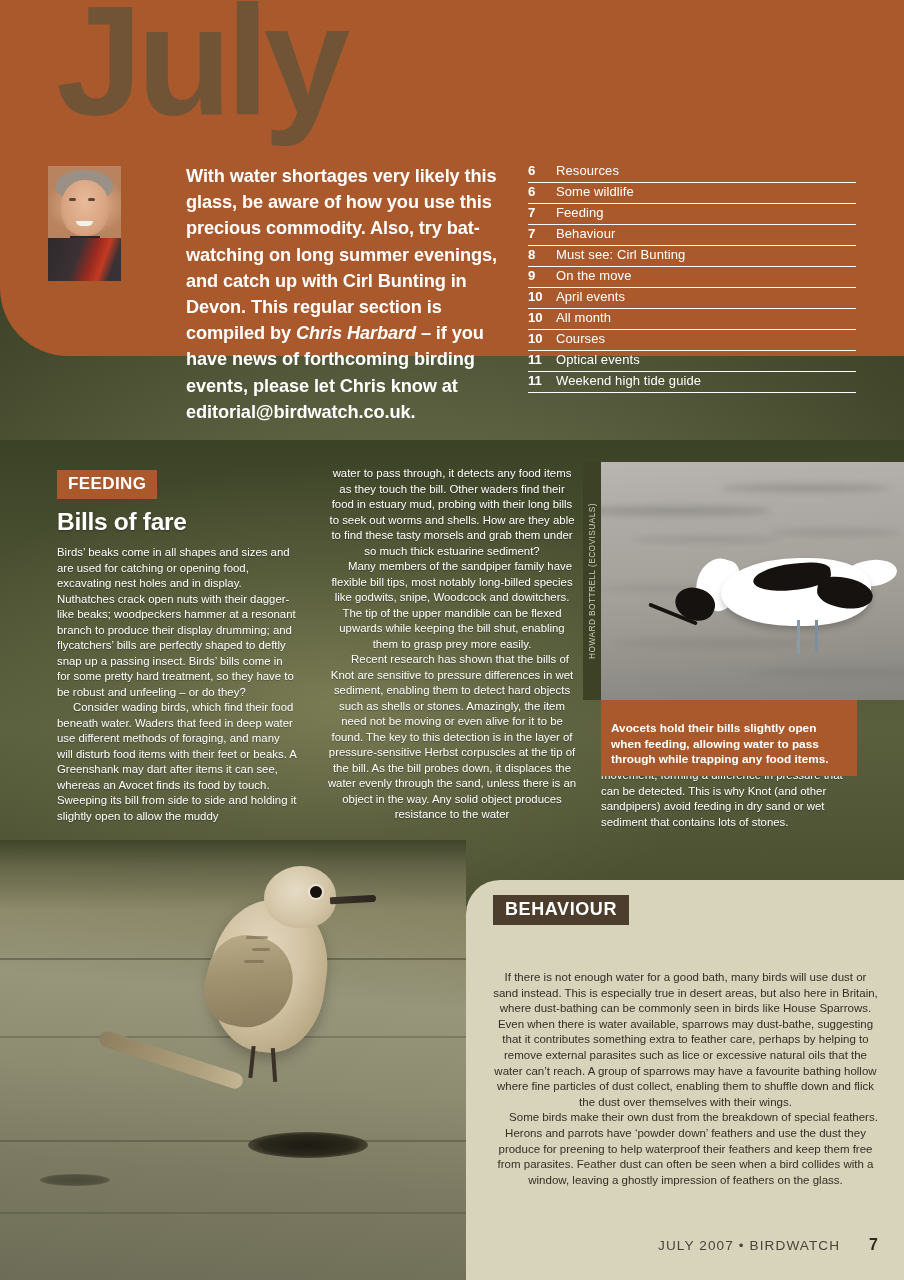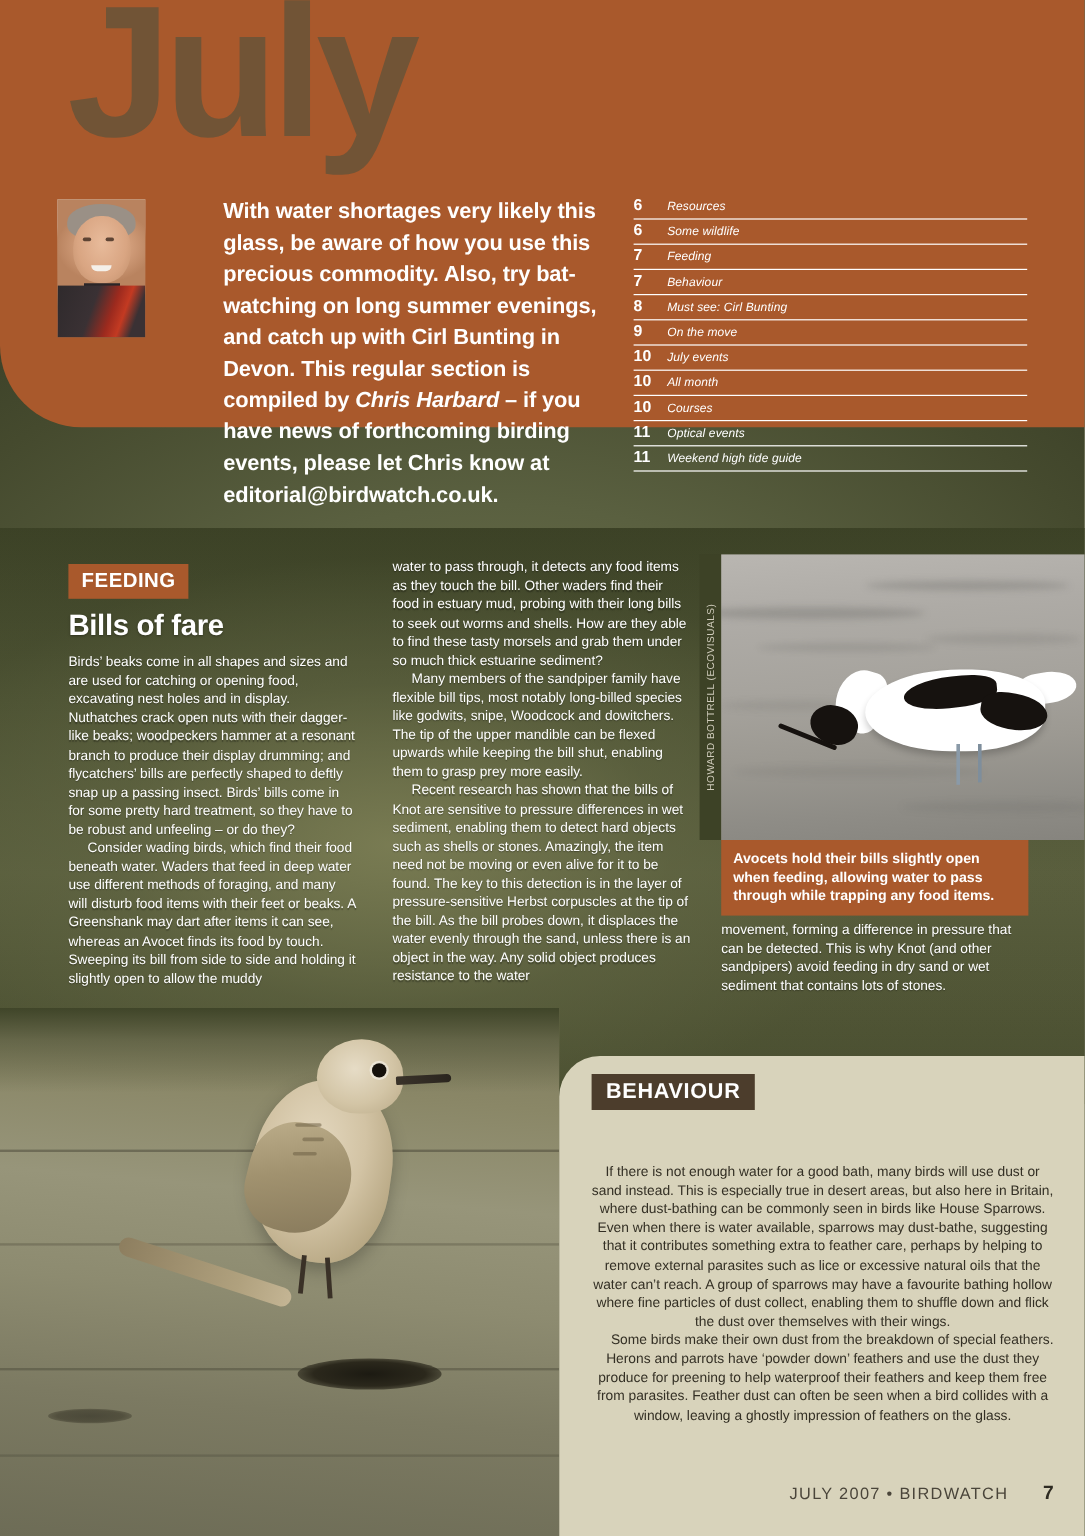--- a/index.html
+++ b/index.html
@@ -142,24 +142,23 @@
     box-sizing: border-box;
   }
   .contents-num {
     width: 28px;
     font-size: 13.2px;
     font-weight: bold;
     color: #ffffff;
     text-align: left;
   }
   .contents-label {
-    font-size: 10px;
+    font-size: 13px;
     color: #ffffff;
     letter-spacing: 0.1px;
-    font-style: italic;
   }
 
   
   .feeding-tag {
     position: absolute;
     left: 57px; top: 470px;
     background: #a9592c;
     color: #ffffff;
     font-size: 17px;
     font-weight: bold;
@@ -181,21 +180,21 @@
     color: #ffffff;
     font-size: 11.4px;
     line-height: 15.5px;
     text-shadow: 0 1px 1px rgba(0,0,0,0.35);
     text-align: left;
   }
   .col p { margin: 0; }
   .col p.indent { text-indent: 16px; }
 
   #feed-col1 { left: 57px; top: 545px; width: 240px; }
-  #feed-col2 { left: 327px; top: 466px; width: 250px; }
+  #feed-col2 { left: 327px; top: 466px; width: 250px; text-align: center; }
   #feed-col3 { left: 601px; top: 768px; width: 248px; }
 
   
   .photo-avocet {
     position: absolute;
     left: 601px; top: 462px;
     width: 303px; height: 238px;
     overflow: hidden;
     background: linear-gradient(175deg, #b9b6b1 0%, #aeaba6 22%, #a6a39d 46%, #9c9992 66%, #8e8c86 86%, #86847e 100%);
   }
@@ -288,21 +287,21 @@
     color: #cfcbbb;
   }
 
   .caption {
     position: absolute;
     background: #a9592c;
     color: #ffffff;
     font-size: 11.8px;
     line-height: 15.5px;
     font-weight: bold;
-    padding: 8px 10px 8px 10px;
+    padding: 21px 10px 8px 10px;
     box-sizing: border-box;
   }
   #caption-avocet { left: 601px; top: 700px; width: 256px; }
   #caption-flycatcher { left: 57px; top: 845px; width: 200px; }
 
   
   .photo-flycatcher {
     position: absolute;
     left: 0; top: 840px;
     width: 466px; height: 440px;
@@ -496,21 +495,21 @@
     <div class="contents-row">
       <span class="contents-num">8</span>
       <span class="contents-label">Must see: Cirl Bunting</span>
     </div>
     <div class="contents-row">
       <span class="contents-num">9</span>
       <span class="contents-label">On the move</span>
     </div>
     <div class="contents-row">
       <span class="contents-num">10</span>
-      <span class="contents-label">July events</span>
+      <span class="contents-label">April events</span>
     </div>
     <div class="contents-row">
       <span class="contents-num">10</span>
       <span class="contents-label">All month</span>
     </div>
     <div class="contents-row">
       <span class="contents-num">10</span>
       <span class="contents-label">Courses</span>
     </div>
     <div class="contents-row">

